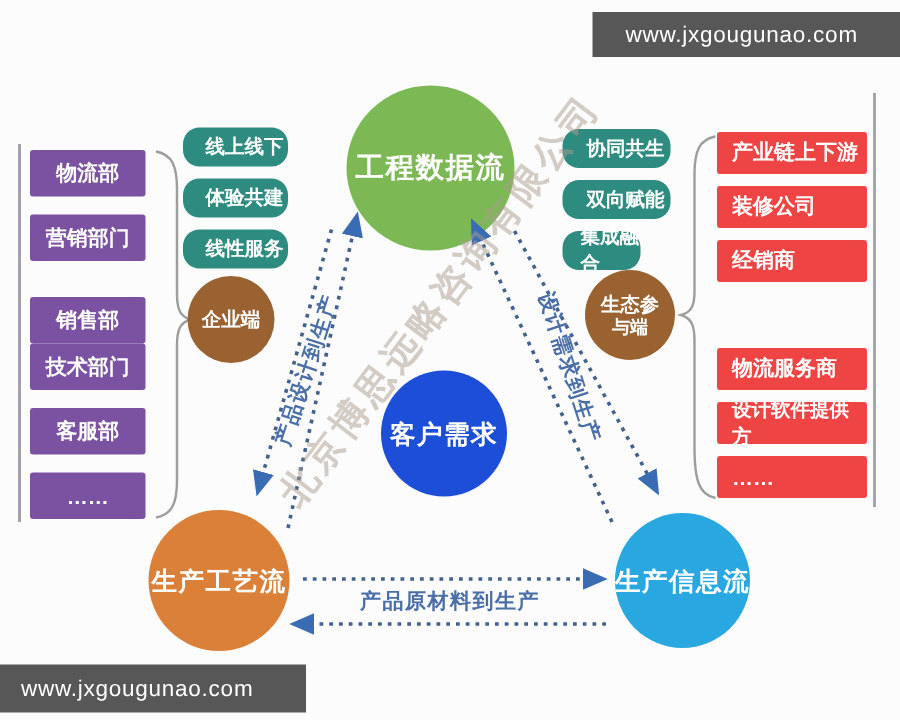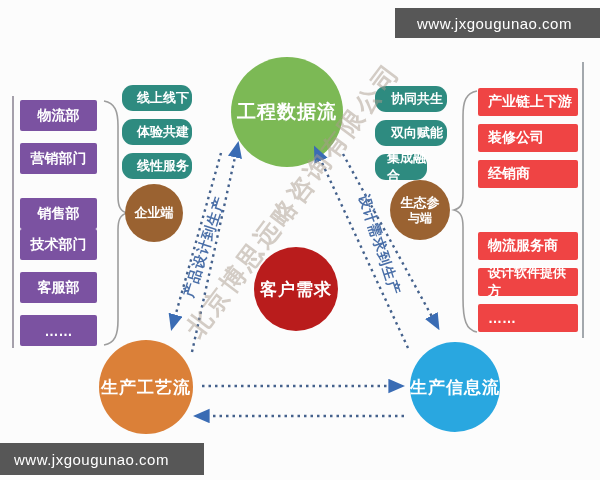--- a/index.html
+++ b/index.html
@@ -20,21 +20,21 @@
   .box-purple{background:#7b52a1;border-radius:2px;justify-content:center;font-size:14px;}
   .box-teal{background:#2e8b80;border-radius:11px;justify-content:center;font-size:13px;padding-left:12px;}
   .box-blue{background:#ef4444;border-radius:2px;justify-content:flex-start;padding-left:10px;font-size:14px;}
 
   .circle{
     border-radius:50%;color:#fff;font-weight:bold;text-align:center;
     display:flex;flex-direction:column;align-items:center;justify-content:center;
     letter-spacing:1px;
   }
   .c-green{background:#7cb955;font-size:19px;}
-  .c-darkred{background:#b91c1c;font-size:17px;justify-content:center;}
+  .c-darkred{background:#1d4ed8;font-size:17px;justify-content:center;}
   .c-orange{background:#db8038;font-size:17px;}
   .c-blue{background:#29a7e0;font-size:17px;}
   .c-brown{background:#9a6231;font-size:13px;letter-spacing:0;}
   .c-brown .l2{font-size:12px;}
 
   .edge-label{
     color:#4a6fa8;font-weight:bold;font-size:14px;white-space:nowrap;
     letter-spacing:1px;
   }
   .watermark{
@@ -143,20 +143,21 @@
     <path d="M192,352 L237,148" stroke="#44618c" stroke-width="2.4" stroke-dasharray="2.5 4" fill="none" marker-end="url(#ah)"></path>
     <path d="M221,153 L173,324" stroke="#44618c" stroke-width="2.4" stroke-dasharray="2.5 4" fill="none" marker-end="url(#ah)"></path>
     <path d="M408,348 L317,152" stroke="#44618c" stroke-width="2.4" stroke-dasharray="2.5 4" fill="none" marker-end="url(#ah)"></path>
     <path d="M343,154 L436,324" stroke="#44618c" stroke-width="2.4" stroke-dasharray="2.5 4" fill="none" marker-end="url(#ah)"></path>
     <path d="M202,386 L398,386" stroke="#44618c" stroke-width="2.4" stroke-dasharray="2.5 4" fill="none" marker-end="url(#ah)"></path>
     <path d="M404,416 L200,416" stroke="#44618c" stroke-width="2.4" stroke-dasharray="2.5 4" fill="none" marker-end="url(#ah)"></path>
   </svg>
 
   <div class="abs edge-label" style="left:205px;top:247px;transform:translate(-50%,-50%) rotate(-72deg);">产品设计到生产</div>
   <div class="abs edge-label" style="left:379px;top:245px;transform:translate(-50%,-50%) rotate(72deg);">设计需求到生产</div>
+  <div class="abs edge-label" style="left:300px;top:401px;transform:translate(-50%,-50%);">产品原材料到生产</div>
 
   <div class="abs watermark" style="left:293px;top:200px;transform:translate(-50%,-50%) rotate(-53deg);">北京博思远略咨询有限公司</div>
 
   <div class="abs bar" style="left:395px;top:8px;width:205px;height:30px;padding-left:22px;">
       <span>www.jxgougunao.com</span>
     </div>
   <div class="abs bar" style="left:0;top:443px;width:190px;height:32px;padding-left:14px;">
       <span>www.jxgougunao.com</span>
     </div>
 

